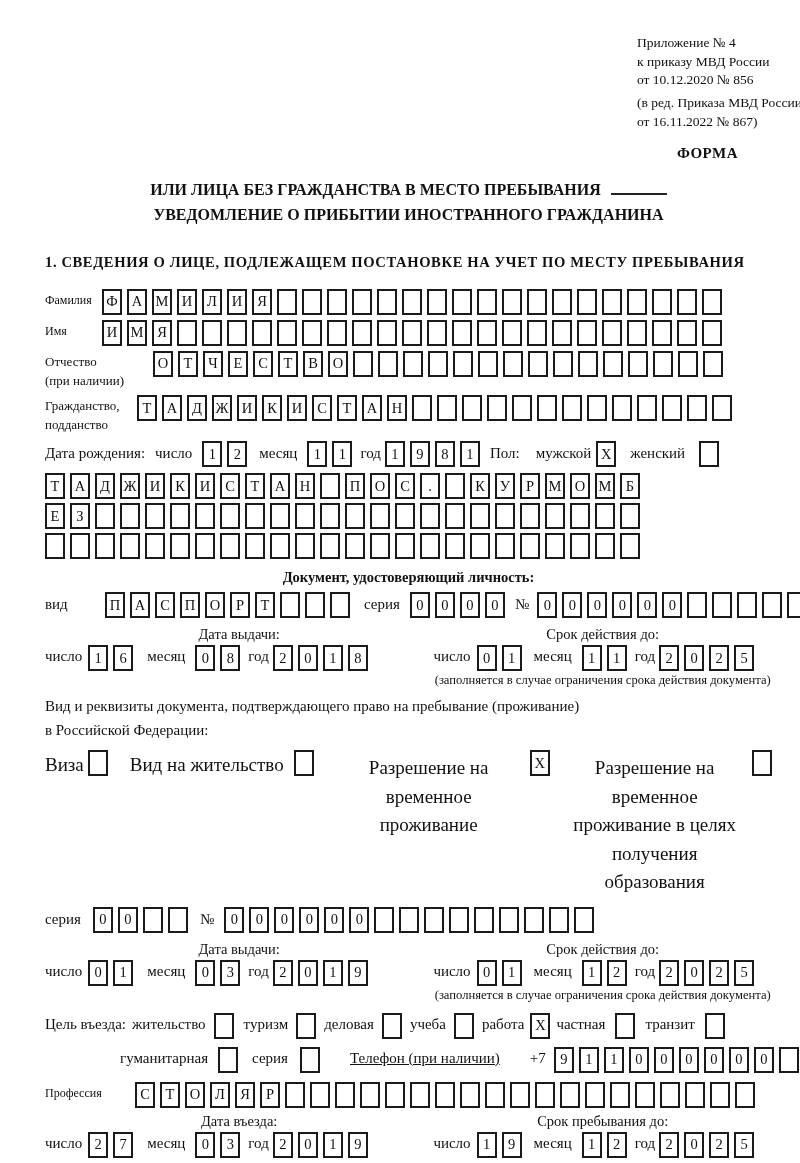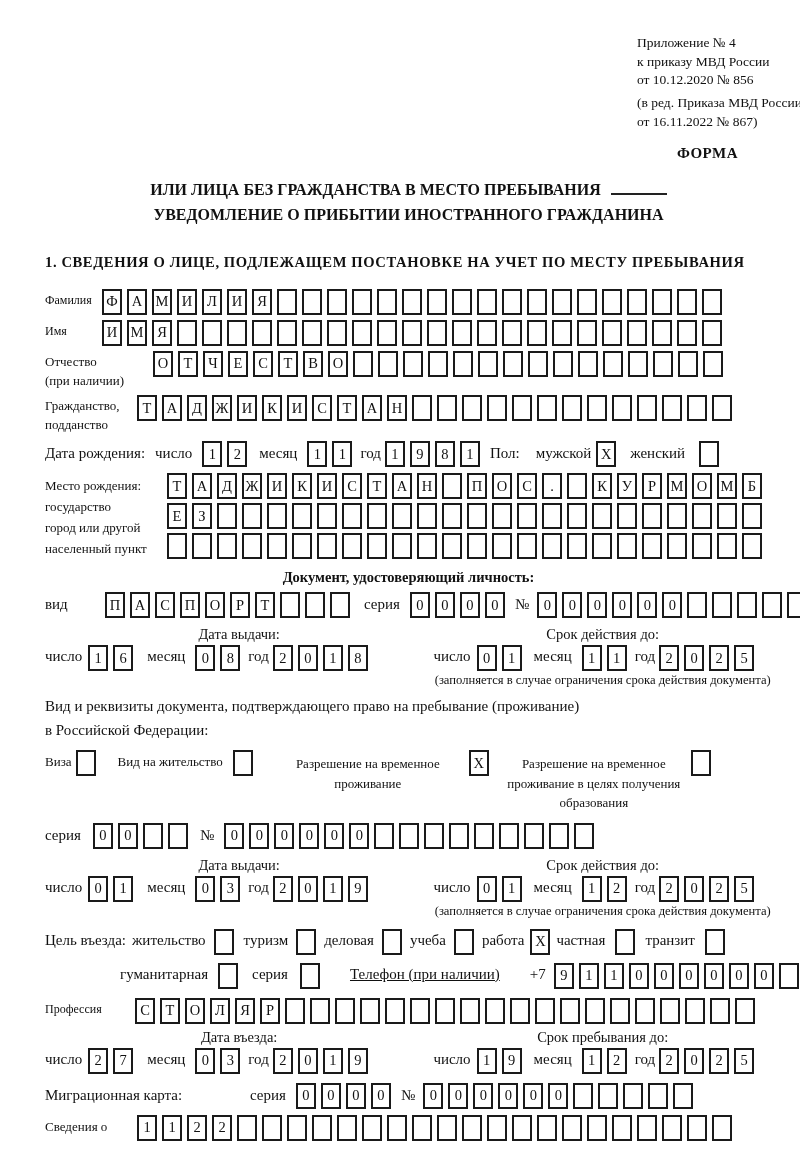--- a/index.html
+++ b/index.html
@@ -39,21 +39,21 @@
   .dcol { display:flex; flex-direction:column; }
   .dcol .dhead { text-align:center; font-size:14.5px; margin-bottom:2px; }
   .drow { display:flex; align-items:flex-start; }
   .drow .inlbl { padding-top:3px; }
   .dnote { font-size:12.6px; margin-top:2px; text-align:center; }
 
   .intro { font-size:15px; line-height:1.6; margin-top:6px; }
 
   .opts { display:flex; align-items:flex-start; margin-top:8px; margin-bottom:10px; }
   .opt { display:flex; align-items:flex-start; }
-  .opt .olabel { font-size:13px; padding-top:4px; }
+  .opt .olabel { font-size:19px; padding-top:4px; }
   .opt .olabel.c { text-align:center; line-height:1.5; }
 
   .purp { display:flex; align-items:flex-start; margin-top:4px; }
   .purp .inlbl { padding-top:3px; }
 </style>
 </head>
 <body>
 
 <div class="page">
 
@@ -220,26 +220,20 @@
         <span class="cell">1</span>
       </div>
     <div class="inlbl" style="margin-left:10px;">Пол:</div>
     <div class="inlbl" style="margin-left:16px; margin-right:5px;">мужской</div>
     <span class="cell">X</span>
     <div class="inlbl" style="margin-left:14px; margin-right:14px;">женский</div>
     <span class="cell"></span>
   </div>
 
   <div class="frow" style="margin-top:6px; margin-bottom:2px;">
-    <div class="lab2" style="width:122px; padding-top:2px; line-height:1.62;">
-      <div>Место рождения:</div>
-      <div>государство</div>
-      <div>город или другой</div>
-      <div>населенный пункт</div>
-    </div>
     <div class="stack3">
       <div class="cells">
           <span class="cell">Т</span>
           <span class="cell">А</span>
           <span class="cell">Д</span>
           <span class="cell">Ж</span>
           <span class="cell">И</span>
           <span class="cell">К</span>
           <span class="cell">И</span>
           <span class="cell">С</span>

